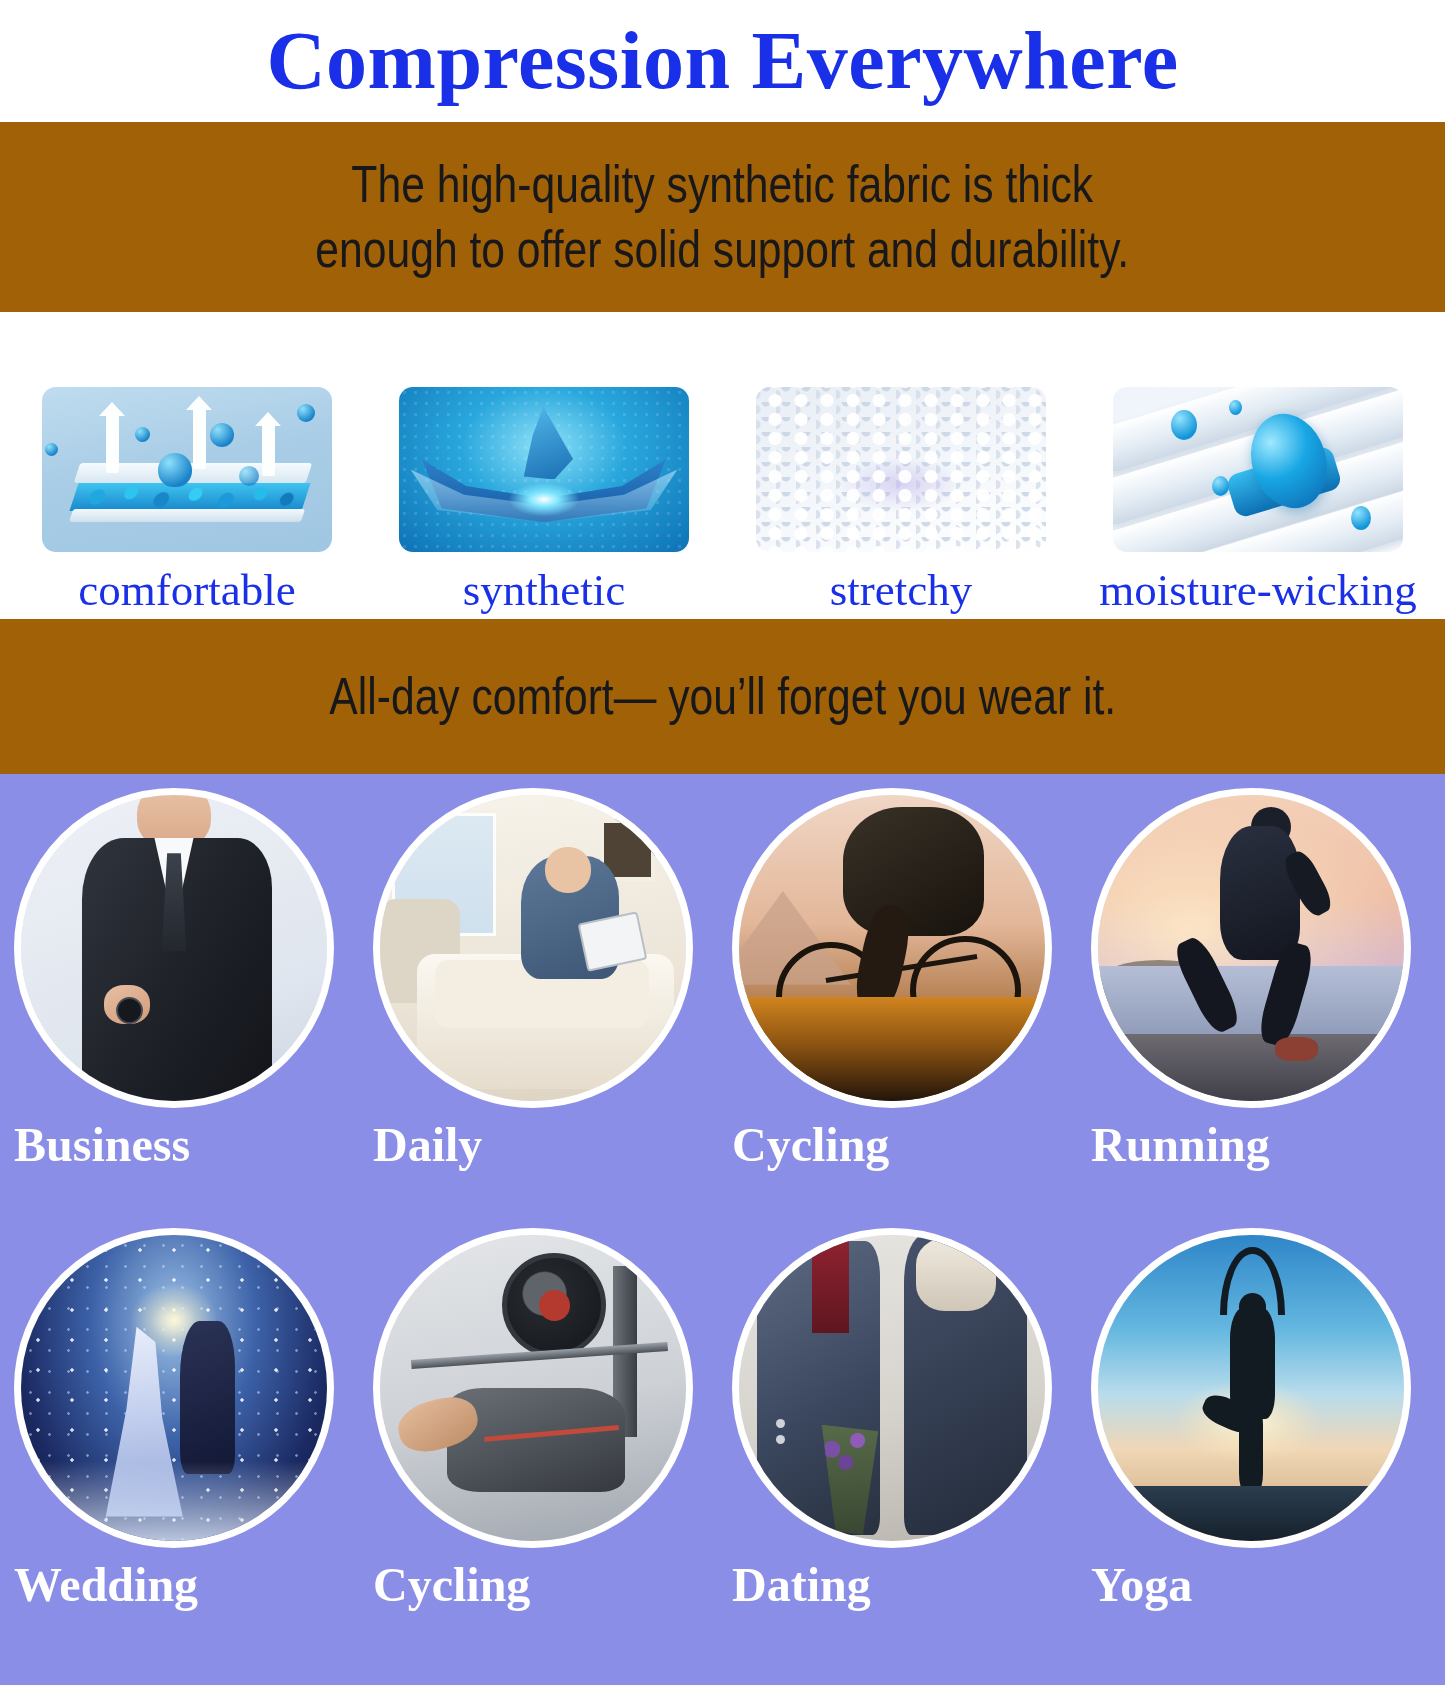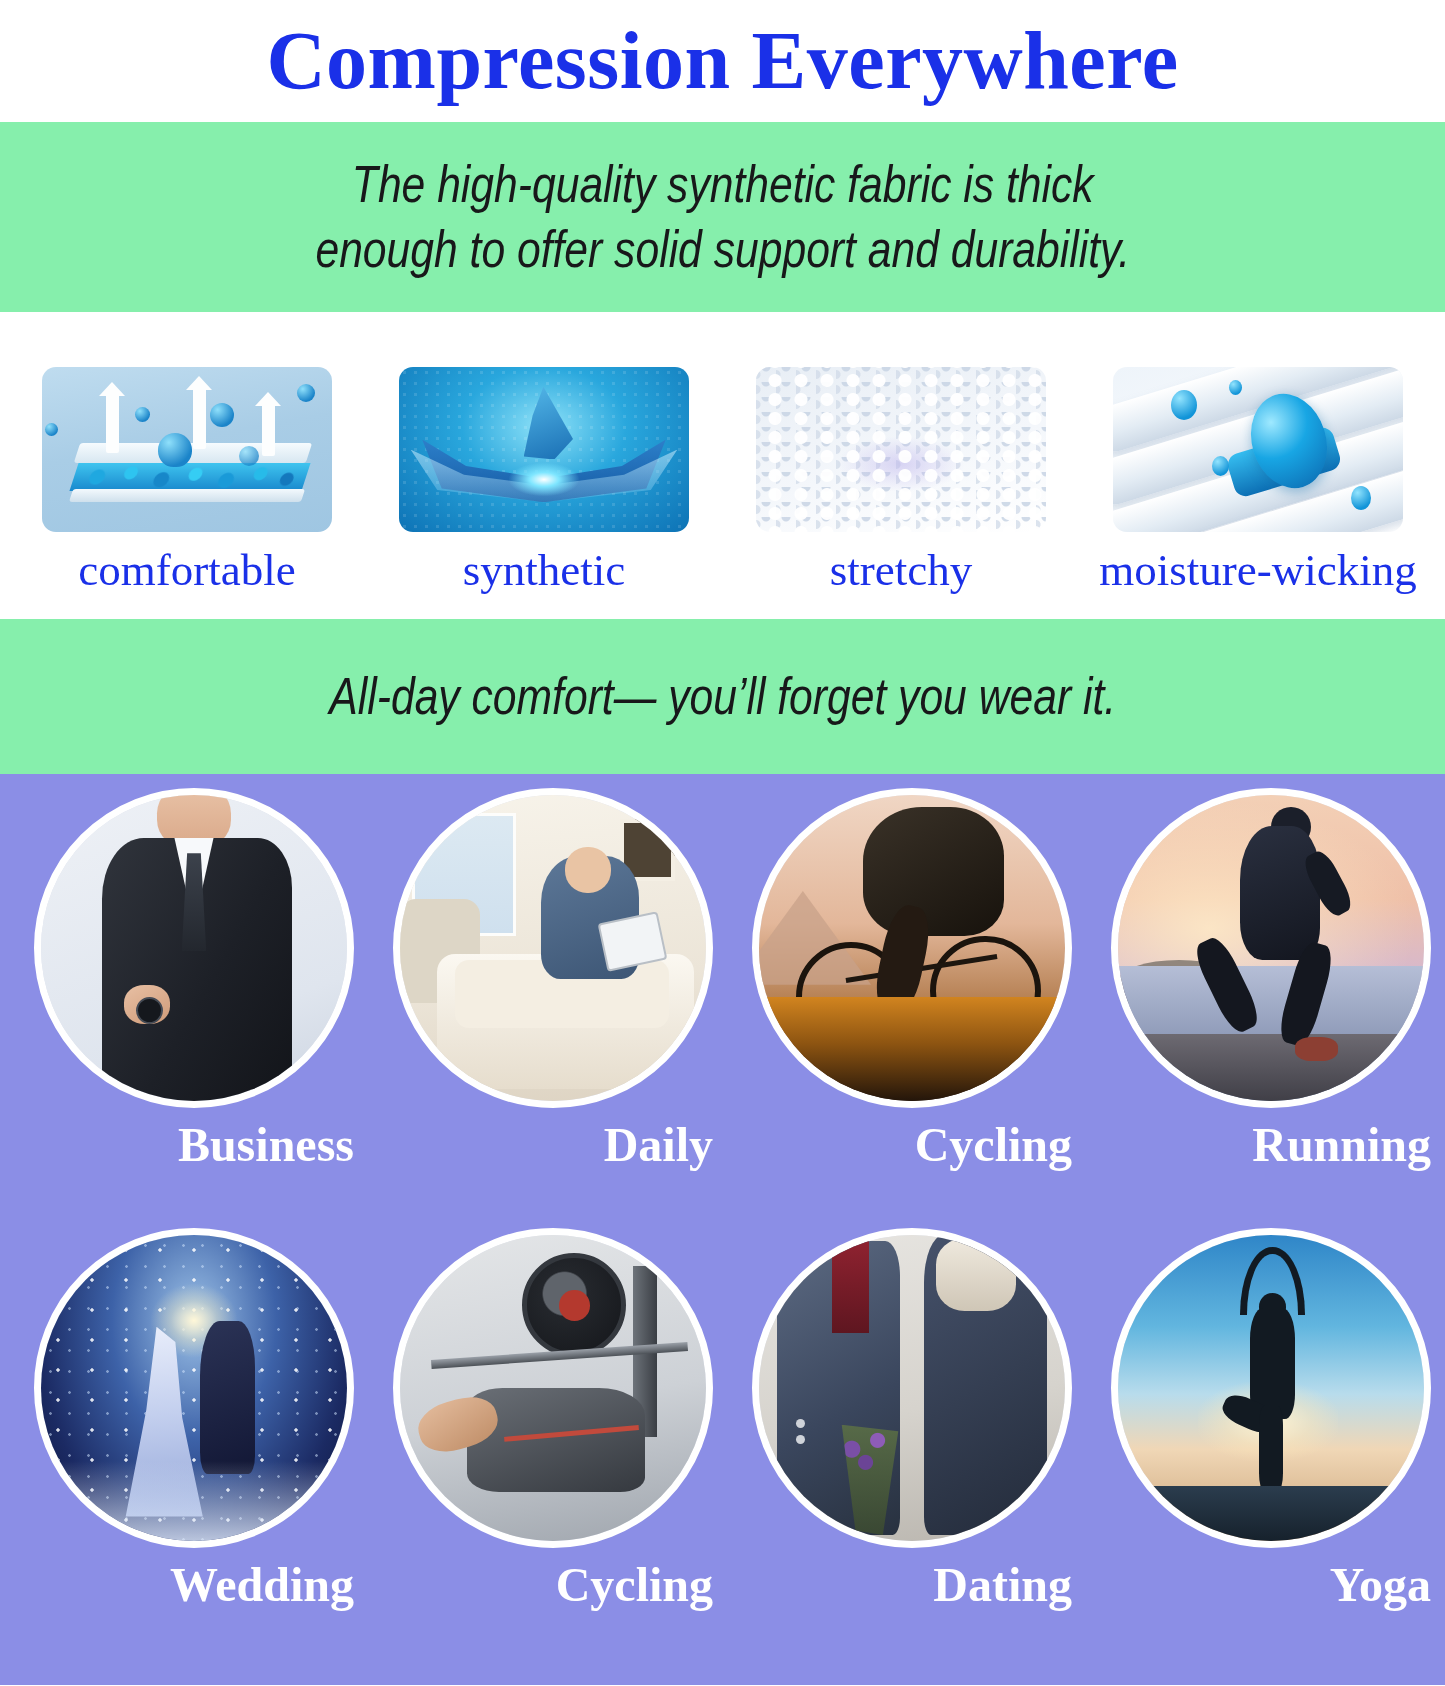--- a/index.html
+++ b/index.html
@@ -20,24 +20,23 @@
     font-family:"Liberation Serif", serif;
     font-weight:700;
     font-size:82px;
     letter-spacing:0.5px;
     color:#1a30e8;
     line-height:1;
   }
 
   
   .gray-band {
-    background:#86efac;
+    background:#a16207;
     display:flex; align-items:center; justify-content:center;
     text-align:center;
-    font-style:italic;
   }
   .band-1 { height:190px; }
   .band-2 { height:155px; }
   .gray-band p {
     font-family:"Liberation Sans", sans-serif;
     font-weight:400;
     color:#18181a;
     transform:scaleX(0.82);
   }
   .band-1 p { font-size:52px; line-height:1.25; }
@@ -45,21 +44,21 @@
 
   
   .features {
     height:307px;
     background:#ffffff;
     display:flex;
     align-items:flex-start;
     justify-content:space-between;
     padding:55px 25px 0 25px;
   }
-  .feature { width:324px; display:flex; flex-direction:column; align-items:center; }
+  .feature { width:324px; display:flex; flex-direction:column; align-items:center;margin-top:20px; }
   .feature-img {
     width:290px; height:165px;
     border-radius:14px;
     position:relative;
     overflow:hidden;
   }
   .feature-label {
     margin-top:16px;
     font-family:"Liberation Serif", serif;
     font-size:45px;
@@ -217,21 +216,21 @@
     height:911px;
     padding:14px 0 0 0;
   }
   .ls-row {
     display:flex; justify-content:space-between;
     padding:0 14px;
     height:440px;
   }
   .ls-cell {
     width:340px;
-    display:flex; flex-direction:column; align-items:flex-end;
+    display:flex; flex-direction:column; align-items:flex-start;
   }
   .ls-circle {
     width:320px; height:320px;
     border-radius:50%;
     border:7px solid #ffffff;
     overflow:hidden;
     position:relative;
     background:#dfe3ee;
   }
   .ls-label {

